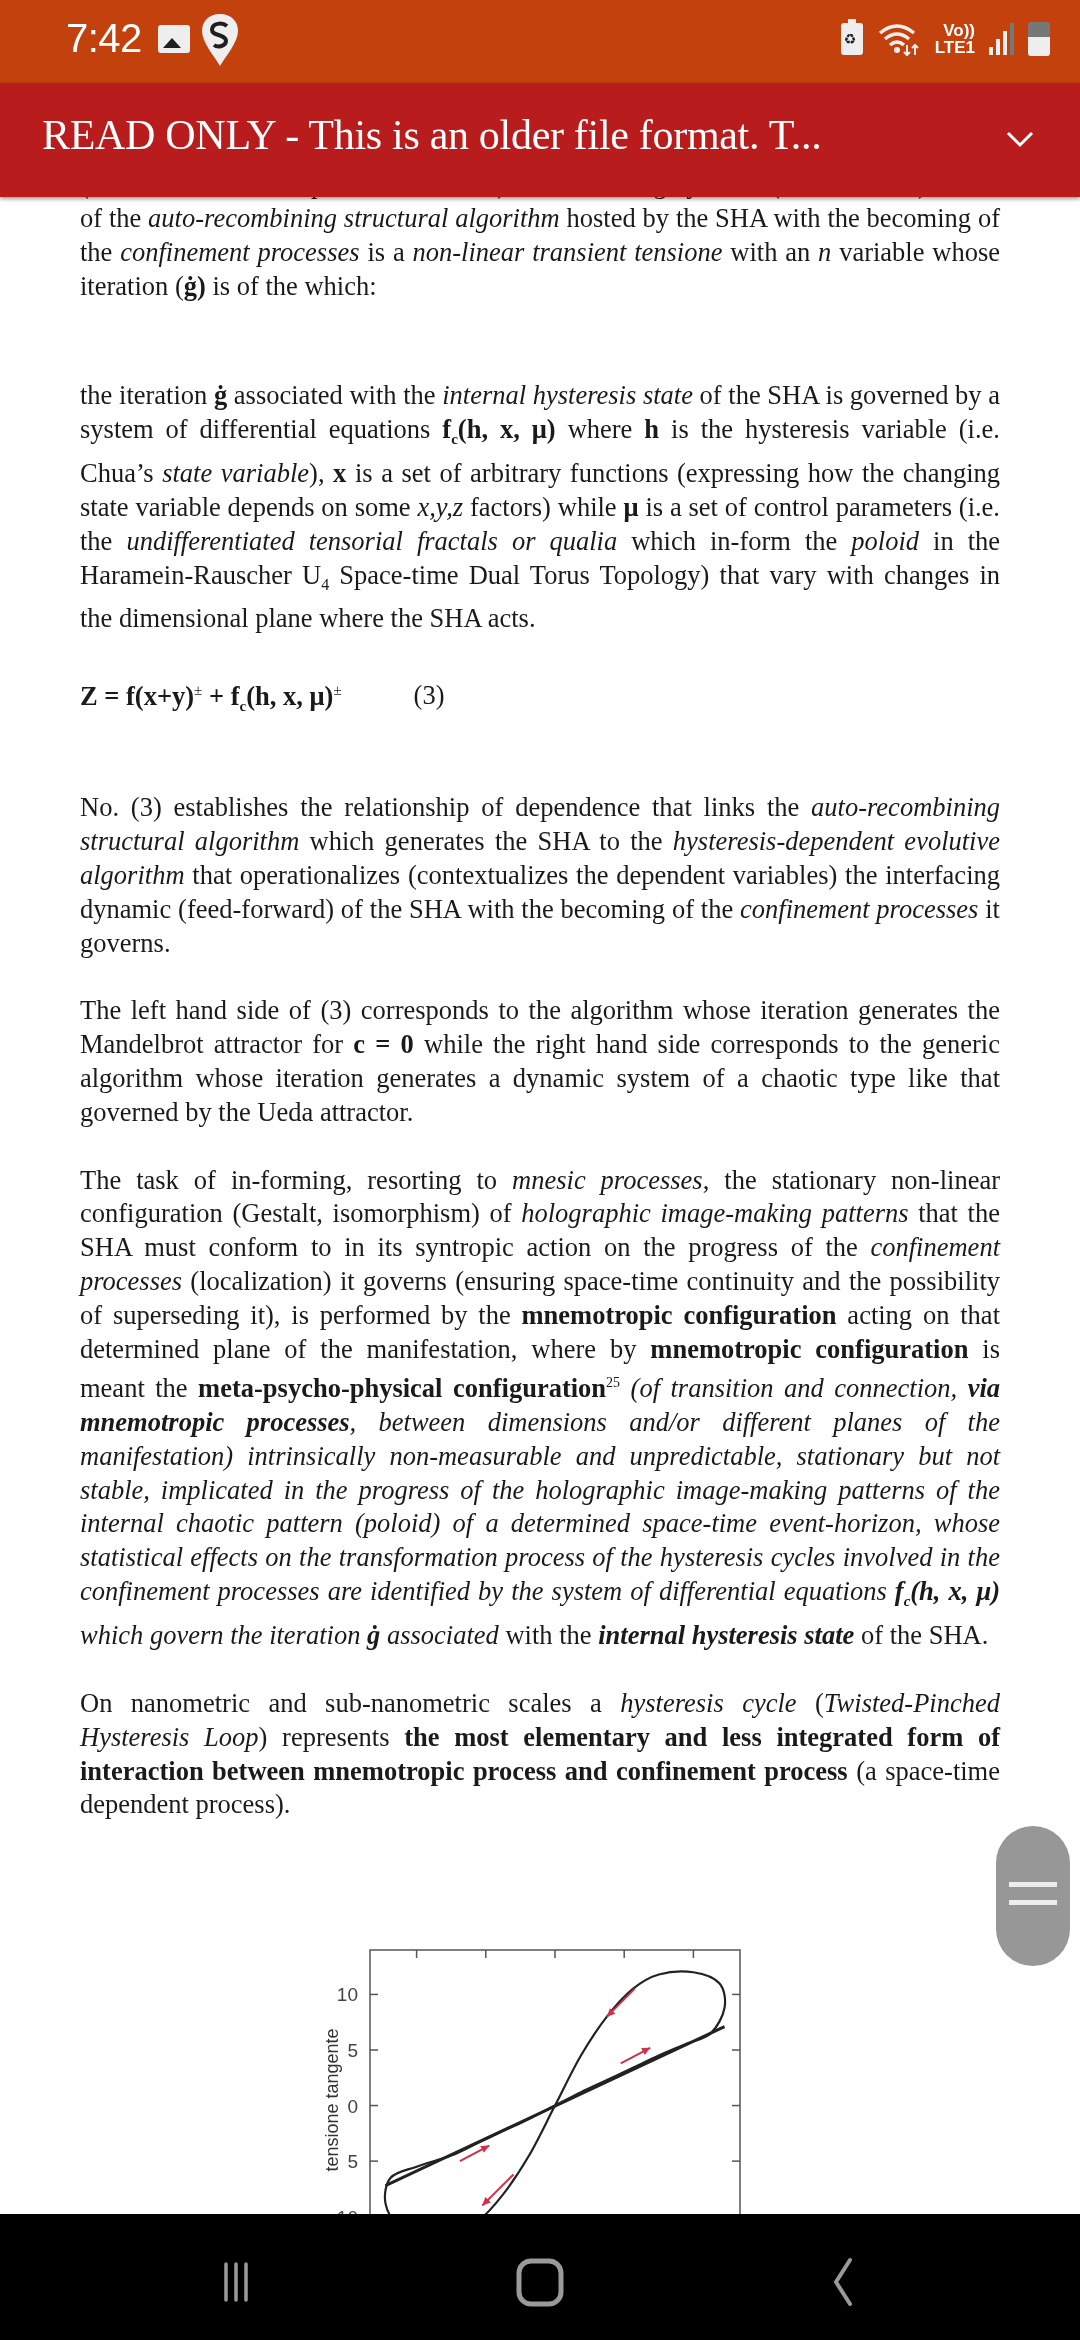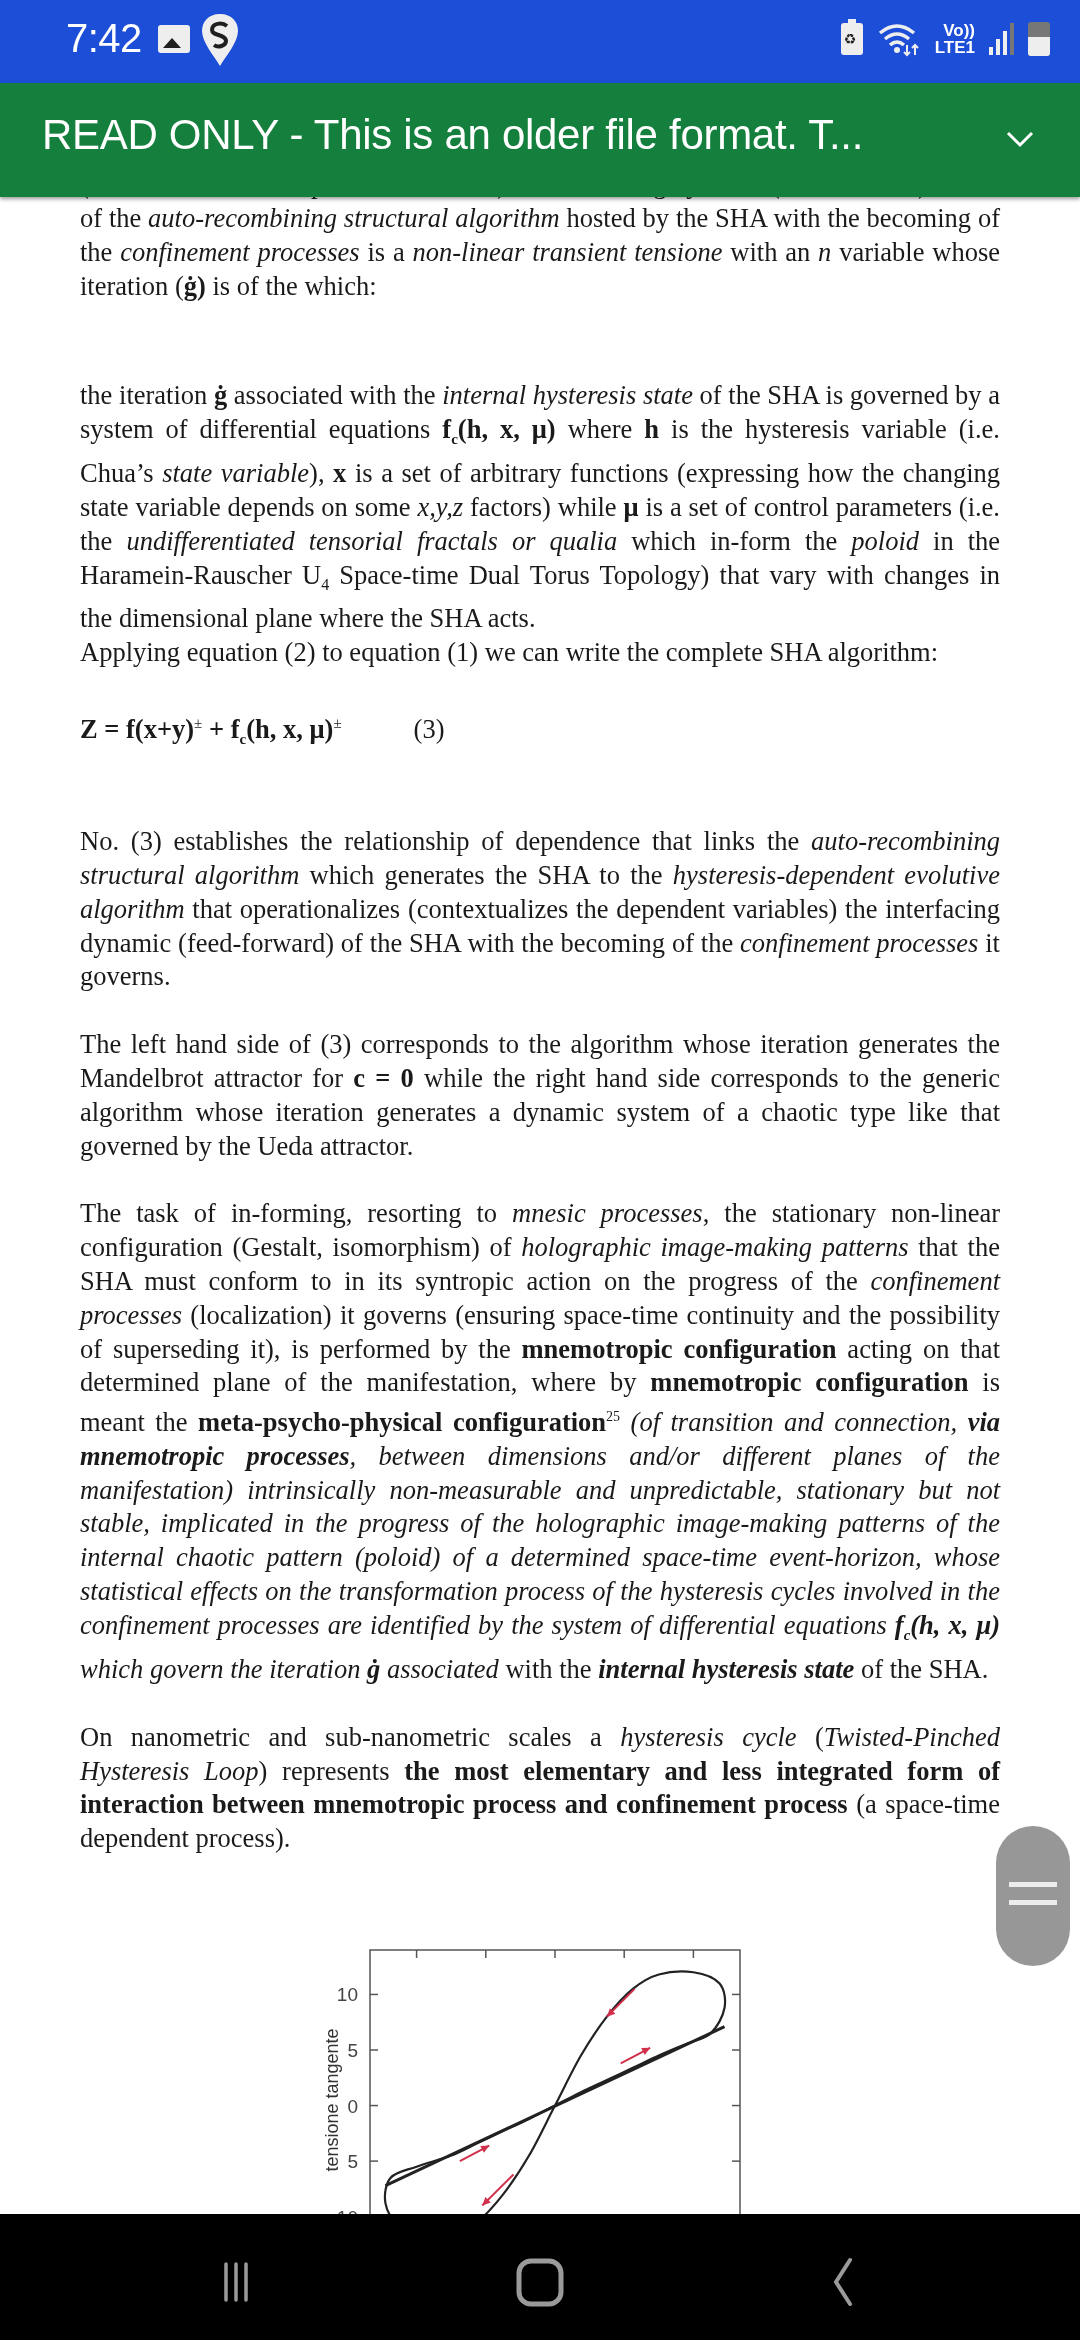--- a/index.html
+++ b/index.html
@@ -4,44 +4,44 @@
 <style>
   html, body { margin: 0; padding: 0; }
   body {
     width: 1080px; height: 2340px; overflow: hidden; position: relative;
     background: #ffffff;
     font-family: "Liberation Serif", "DejaVu Serif", serif;
   }
   
   .status-bar {
     position: absolute; left: 0; top: 0; width: 1080px; height: 83px;
-    background: #1d4ed8; color: #ffffff;
+    background: #c2410c; color: #ffffff;
     font-family: "Liberation Sans", "DejaVu Sans", sans-serif;
   }
   .status-time { position: absolute; left: 66px; top: 16px; font-size: 40px; letter-spacing: -0.5px; }
   .status-gallery { position: absolute; left: 158px; top: 25px; width: 32px; height: 28px; background: #eee; border-radius: 3px; }
   .status-gallery::after { content: ""; position: absolute; left: 5px; bottom: 5px; border-left: 9px solid transparent; border-right: 9px solid transparent; border-bottom: 10px solid #1f1f1f; }
   .status-swiggy { position: absolute; left: 200px; top: 12px; width: 40px; height: 56px; }
   .status-right { position: absolute; right: 30px; top: 14px; height: 50px; display: flex; align-items: center; gap: 14px; }
   .sr-batt-saver { width: 22px; height: 32px; background: #eee; border-radius: 3px; position: relative; }
   .sr-batt-saver::before { content: ""; position: absolute; left: 7px; top: -4px; width: 8px; height: 4px; background: #eee; }
   .sr-batt-saver span { position: absolute; left: 3px; top: 8px; font-size: 14px; color: #1f1f1f; }
   .sr-wifi { width: 44px; height: 36px; position: relative; }
   .sr-volte { font-size: 17px; line-height: 17px; text-align: right; font-weight: bold; }
   .sr-signal { display: flex; align-items: flex-end; gap: 3px; height: 32px; }
   .sr-signal i { display: block; width: 4px; background: #eee; }
   .sr-battery { width: 22px; height: 34px; position: relative; border-radius: 3px; overflow: hidden; background: #777; }
   .sr-battery::after { content: ""; position: absolute; left: 0; bottom: 0; width: 100%; height: 55%; background: #eee; }
 
   
   .app-bar {
     position: absolute; left: 0; top: 83px; width: 1080px; height: 114px;
-    background: #15803d; color: #ffffff; z-index: 5;
+    background: #b91c1c; color: #ffffff; z-index: 5;
     box-shadow: 0 2px 4px rgba(0,0,0,0.4);
-    font-family: Liberation Sans, sans-serif;
+    font-family: Liberation Serif, serif;
   }
   .app-bar-title { position: absolute; left: 42px; top: 28px; font-size: 42px; white-space: nowrap; letter-spacing: -0.3px; }
   .app-bar-chevron { position: absolute; right: 40px; top: 36px; width: 40px; height: 40px; }
 
   
   .doc {
     position: absolute; left: 80px; top: 180px; width: 920px;
     color: #1a1a1a; font-size: 26.5px; line-height: 33.8px; text-align: justify;
   }
   .doc p { margin: 0; }
@@ -115,21 +115,20 @@
   <div class="cut-line">
     <span>(contextualizes the dependent variables) the interfacing dynamic (feed-forward)</span>
   </div>
 
   <p><span>of the </span><i>auto-recombining structural algorithm</i><span> hosted by the SHA with the becoming of the </span><i>confinement processes</i><span> is a </span><i>non-linear transient tensione</i><span> with an </span><i>n</i><span> variable whose iteration (</span><b>ġ)</b><span> is of the which:</span></p>
 
   <div class="gap-md"></div>
   <div class="gap-md"></div>
 
   <p><span>the iteration </span><b>ġ</b><span> associated with the </span><i>internal hysteresis state</i><span> of the SHA is governed by a system of differential equations </span><b>f</b><sub style="font-size:15px;font-weight:bold">c</sub><b>(h, x, μ)</b><span> where </span><b>h</b><span> is the hysteresis variable (i.e. Chua’s </span><i>state variable</i><span>), </span><b>x</b><span> is a set of arbitrary functions (expressing how the changing state variable depends on some </span><i>x,y,z</i><span> factors) while </span><b>μ</b><span> is a set of control parameters (i.e. the </span><i>undifferentiated tensorial fractals or qualia</i><span> which in-form the </span><i>poloid</i><span> in the Haramein-Rauscher U</span><sub style="font-size:16px">4</sub><span> Space-time Dual Torus Topology) that vary with changes in the dimensional plane where the SHA acts.</span></p>
-  <p>Applying equation (2) to equation (1) we can write the complete SHA algorithm:</p>
 
   <div class="gap-md"></div>
   <div class="eq"><span>Z = f(x+y)</span><sup style="font-size:15px;font-weight:normal">±</sup><span> + f</span><sub style="font-size:15px">c</sub><span>(h, x, μ)</span><sup style="font-size:15px;font-weight:normal">±</sup><span class="eq-num" style="margin-left:72px">(3)</span></div>
   <div class="gap-lg"></div>
 
   <p><span>No. (3) establishes the relationship of dependence that links the </span><i>auto-recombining structural algorithm</i><span> which generates the SHA to the </span><i>hysteresis-dependent evolutive algorithm</i><span> that operationalizes (contextualizes the dependent variables) the interfacing dynamic (feed-forward) of the SHA with the becoming of the </span><i>confinement processes</i><span> it governs.</span></p>
   <div class="gap-sm"></div>
 
   <p><span>The left hand side of (3) corresponds to the algorithm whose iteration generates the Mandelbrot attractor for </span><b>c = 0</b><span> while the right hand side corresponds to the generic algorithm whose iteration generates a dynamic system of a chaotic type like that governed by the Ueda attractor.</span></p>
   <div class="gap-sm"></div>

